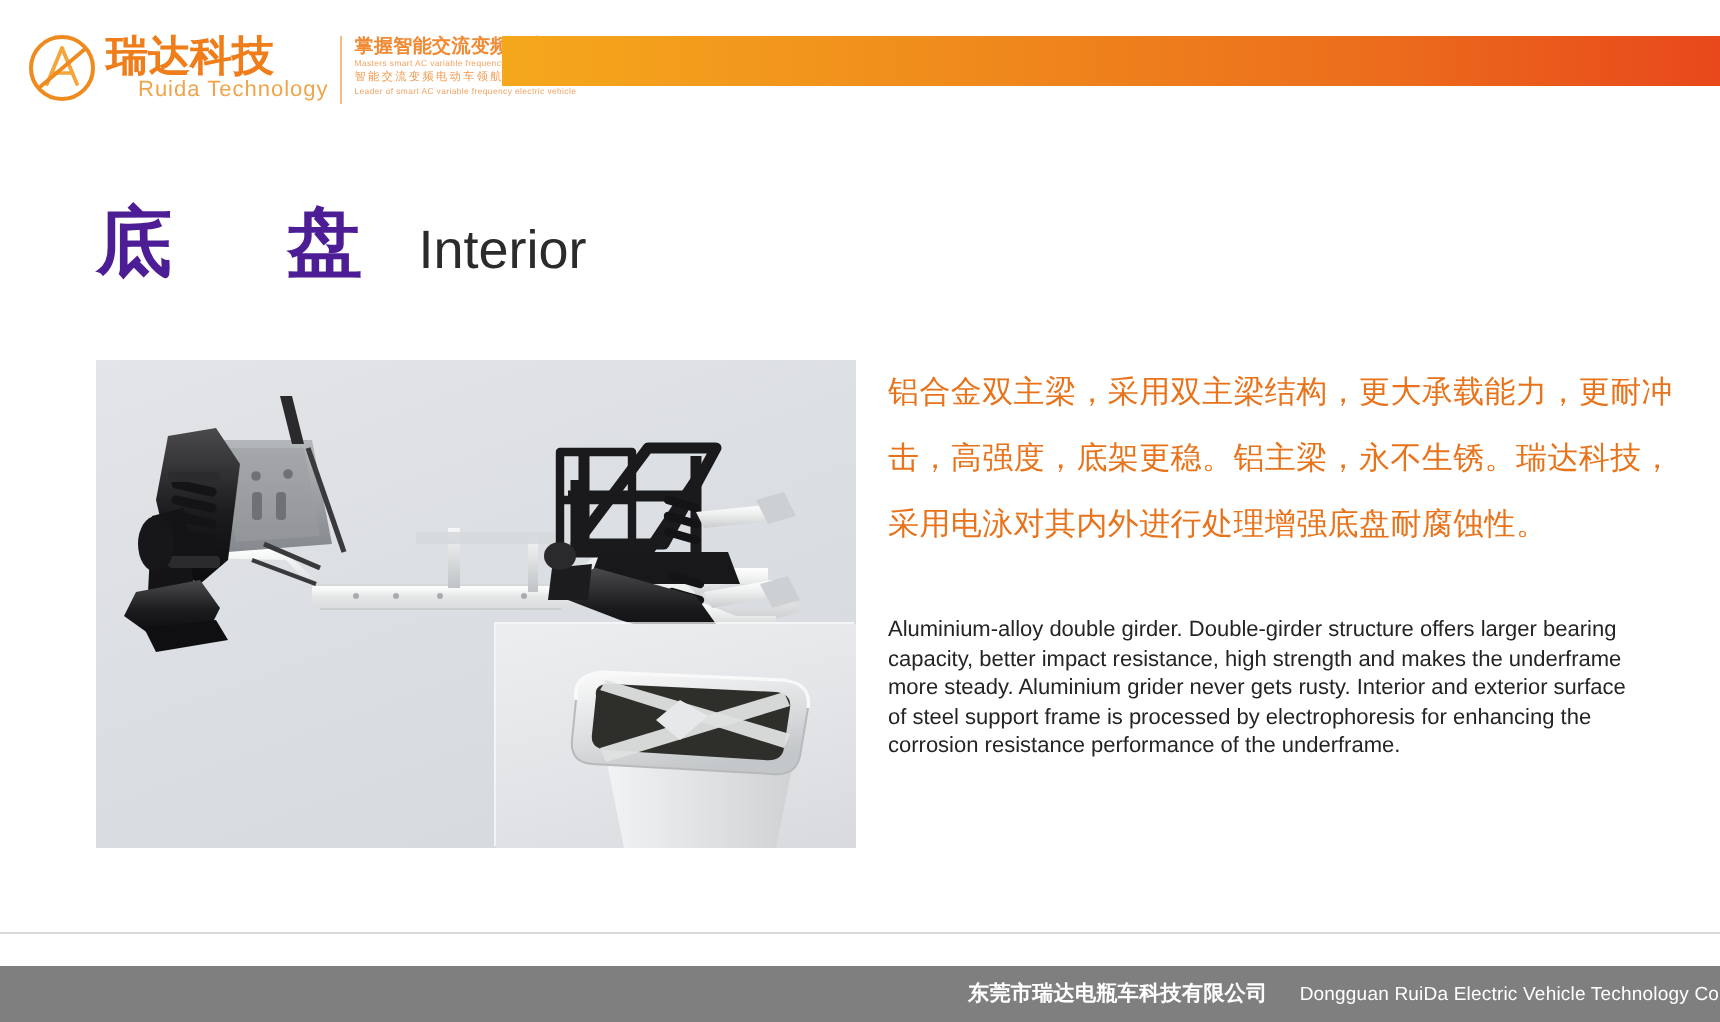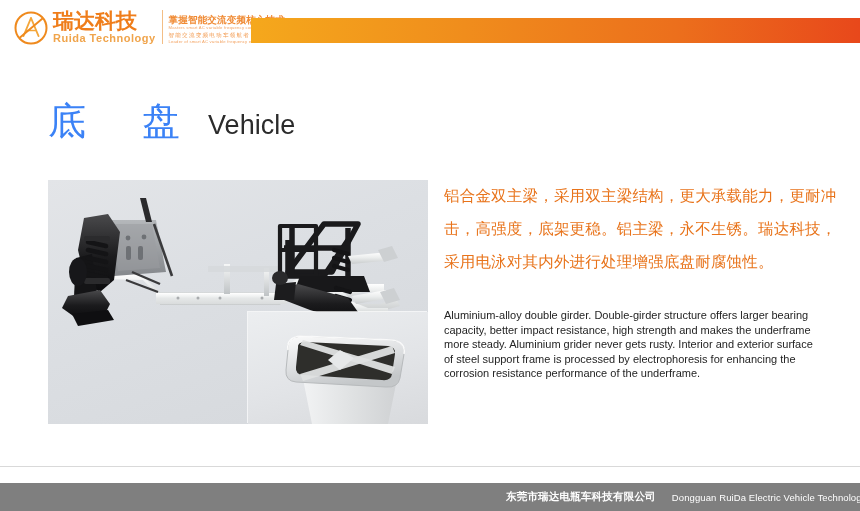--- a/index.html
+++ b/index.html
@@ -15,21 +15,21 @@
     background:#ffffff;
   }
 
   
   .header {
     position:absolute; left:0; top:0;
     width:860px; height:60px;
   }
   .logo-block {
     position:absolute; left:13px; top:10px;
-    display:flex; align-items:flex-start; height:42px;
+    display:flex; align-items:flex-end; height:42px;
   }
   .logo-mark {
     width:36px; height:36px;
     flex:0 0 36px;
     position:relative;
   }
   .logo-mark svg { display:block; }
   .logo-words {
     margin-left:4px;
     display:flex; flex-direction:column;
@@ -37,25 +37,26 @@
   }
   .logo-cn {
     font-family:"DejaVu Sans","Liberation Sans",sans-serif;
     font-size:21px; font-weight:bold;
     color:#EF7D1A;
     letter-spacing:0px;
     line-height:22px;
     white-space:nowrap;
   }
   .logo-en {
-    font-size:11px; font-weight:bold;
+    font-size:11px; font-weight:normal;
     color:#F0A44B;
     letter-spacing:0.5px;
     line-height:13px;
     white-space:nowrap;
+    margin-left:16px;
   }
   .logo-divider {
     width:1px; height:34px;
     background:#F3BE86;
     margin:0 6px 0 6px;
   }
   .slogan {
     display:flex; flex-direction:column; justify-content:center;
     height:38px;
   }
@@ -90,22 +91,22 @@
     background:linear-gradient(90deg,#F5A81C 0%,#F08D1C 35%,#EC6F1C 70%,#E8481B 100%);
   }
 
   
   .title-row {
     position:absolute; left:48px; top:100px;
     display:flex; align-items:baseline;
   }
   .title-cn {
     font-family:"DejaVu Sans","Liberation Sans",sans-serif;
-    font-size:38px; font-weight:400;
-    color:#3b82f6;
+    font-size:38px; font-weight:700;
+    color:#4c1d95;
     letter-spacing:22px;
     line-height:42px;
   }
   .title-en {
     font-size:27px; font-weight:400;
     color:#2B2B2B;
     margin-left:6px;
     line-height:42px;
   }
 
@@ -163,21 +164,20 @@
   }
   .footer-inner {
     position:absolute; left:484px; top:0;
     height:28px; display:flex; align-items:center;
   }
   .footer-cn {
     font-family:Liberation Sans, sans-serif;
     font-size:10.5px; font-weight:bold;
     color:#ffffff; white-space:nowrap;
     letter-spacing:0.2px;
-    margin-left:22px;
   }
   .footer-en {
     font-size:9.5px; font-weight:400;
     color:#ffffff; white-space:nowrap;
     margin-left:16px; letter-spacing:0.1px;
   }
 </style>
 </head>
 <body>
 
@@ -209,21 +209,21 @@
         <span class="slogan-cn2">智能交流变频电动车领航者</span>
         <span class="slogan-en2">Leader of smart AC variable frequency electric vehicle</span>
       </span>
     </div>
 
     <div class="grad-bar"></div>
   </div>
 
   <div class="title-row">
     <span class="title-cn">底 盘</span>
-    <span class="title-en">Vehicle</span>
+    <span class="title-en">Interior</span>
   </div>
 
   <div class="photo">
     <div class="photo-inner">
       <svg width="380" height="244" viewBox="0 0 380 244">
         <defs>
           <linearGradient id="alu" x1="0" y1="0" x2="0" y2="1">
             <stop offset="0%" stop-color="#ffffff"></stop>
             <stop offset="45%" stop-color="#eceeee"></stop>
             <stop offset="100%" stop-color="#c9cccd"></stop>

